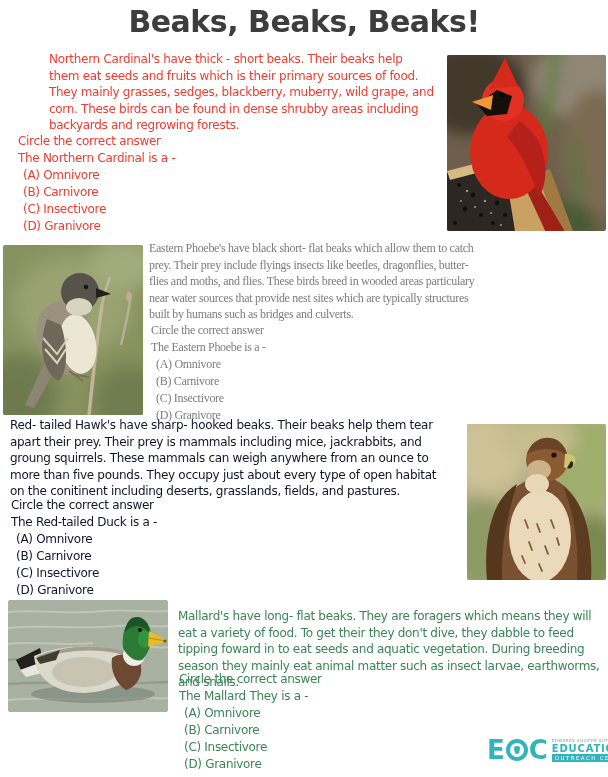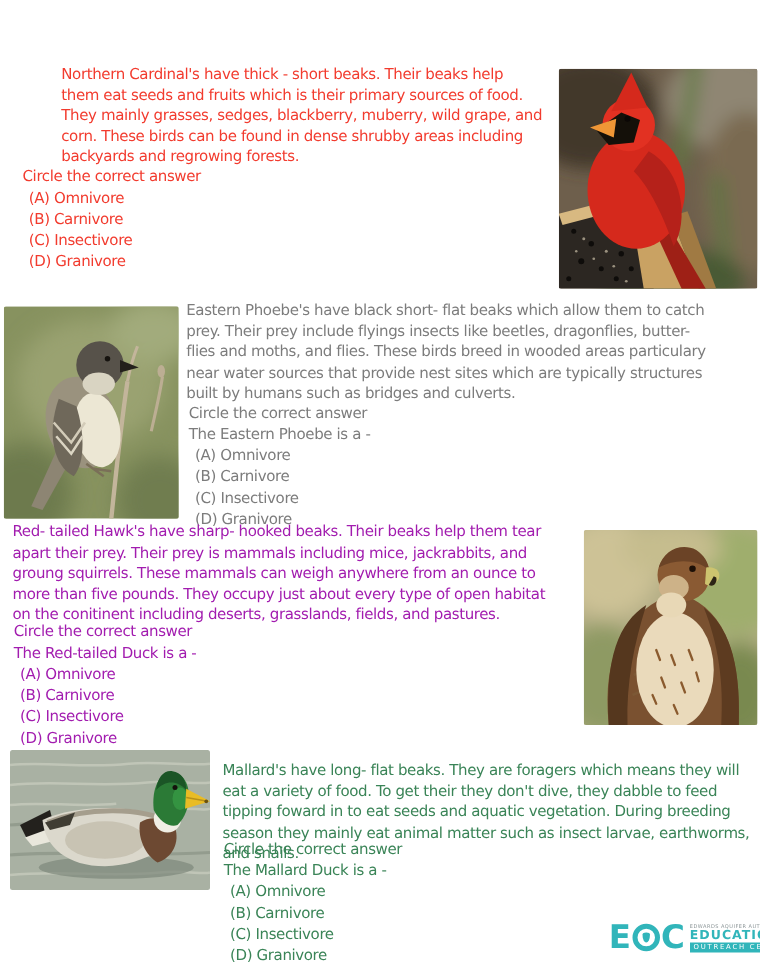--- a/index.html
+++ b/index.html
@@ -20,22 +20,22 @@
     position:absolute;
     white-space:pre-line;
     font-size:12px;line-height:16.5px;letter-spacing:-0.3px;
   }
   .answers{
     position:absolute;
     font-size:12px;line-height:17px;letter-spacing:-0.3px;
   }
   .answers .opt{padding-left:5px;}
   .c-cardinal{color:#f23b2e;}
-  .c-phoebe{color:#7c7c7c;}
-  .c-hawk{color:#a21caf;}
+  .c-phoebe{color:#7c7c7c;font-family:Liberation Serif, serif;}
+  .c-hawk{color:#0f172a;}
   .c-mallard{color:#3a8457;}
   .photo{position:absolute;overflow:hidden;border-radius:2px;}
   .photo svg{display:block;width:100%;height:100%;}
   
   .logo{position:absolute;left:487px;top:737px;display:flex;align-items:center;gap:4px;}
   .eoc{display:flex;align-items:center;color:#31b5ba;font-weight:bold;font-size:26px;line-height:1;}
   .eoc-o{width:22px;height:22px;border:4px solid #31b5ba;border-radius:50%;box-sizing:border-box;
          display:flex;align-items:center;justify-content:center;margin:0 1px;}
   .eoc-o .drop{width:6px;height:8px;background:#31b5ba;border-radius:50% 50% 50% 50% / 20% 20% 80% 80%;}
   .logo-text{display:flex;flex-direction:column;align-items:flex-start;}
@@ -54,29 +54,31 @@
   .pos-hawk-photo{left:467px;top:424px;width:139px;height:156px;}
   .pos-mallard-photo{left:8px;top:600px;width:160px;height:112px;}
   .pos-mallard-para{left:178px;top:597px;width:428px;margin-top:11px;}
   .pos-mallard-ans{left:179px;top:671px;}
 </style>
 </head>
 <body>
 
 <div id="page">
 
+  <h1 class="title">Beaks, Beaks, Beaks!</h1>
 
   <section>
     <div class="para c-cardinal pos-card-para">Northern Cardinal's have thick - short beaks. Their beaks help
 them eat seeds and fruits which is their primary sources of food.
 They mainly grasses, sedges, blackberry, muberry, wild grape, and
 corn. These birds can be found in dense shrubby areas including
 backyards and regrowing forests.</div>
     <div class="answers c-cardinal pos-card-ans">
       <div>Circle the correct answer</div>
+      <div>The Northern Cardinal is a -</div>
       <div class="opt">(A) Omnivore</div>
       <div class="opt">(B) Carnivore</div>
       <div class="opt">(C) Insectivore</div>
       <div class="opt">(D) Granivore</div>
     </div>
     <div class="photo pos-card-photo">
       <svg viewBox="0 0 159 176" preserveAspectRatio="none" aria-hidden="true">
         <defs>
             <filter id="blurA" x="-30%" y="-30%" width="160%" height="160%">
               <feGaussianBlur stdDeviation="7"></feGaussianBlur>
@@ -263,21 +265,21 @@
         <circle cx="132" cy="30" r="2" fill="#14110c"></circle>
       </svg>
     </div>
     <div class="para c-mallard pos-mallard-para">Mallard's have long- flat beaks. They are foragers which means they will
 eat a variety of food. To get their they don't dive, they dabble to feed
 tipping foward in to eat seeds and aquatic vegetation. During breeding
 season they mainly eat animal matter such as insect larvae, earthworms,
 and snails.</div>
     <div class="answers c-mallard pos-mallard-ans">
       <div>Circle the correct answer</div>
-      <div>The Mallard Duck is a -</div>
+      <div>The Mallard They is a -</div>
       <div class="opt">(A) Omnivore</div>
       <div class="opt">(B) Carnivore</div>
       <div class="opt">(C) Insectivore</div>
       <div class="opt">(D) Granivore</div>
     </div>
   </section>
 
   <div class="logo">
     <div class="eoc">
       <span>E</span>

